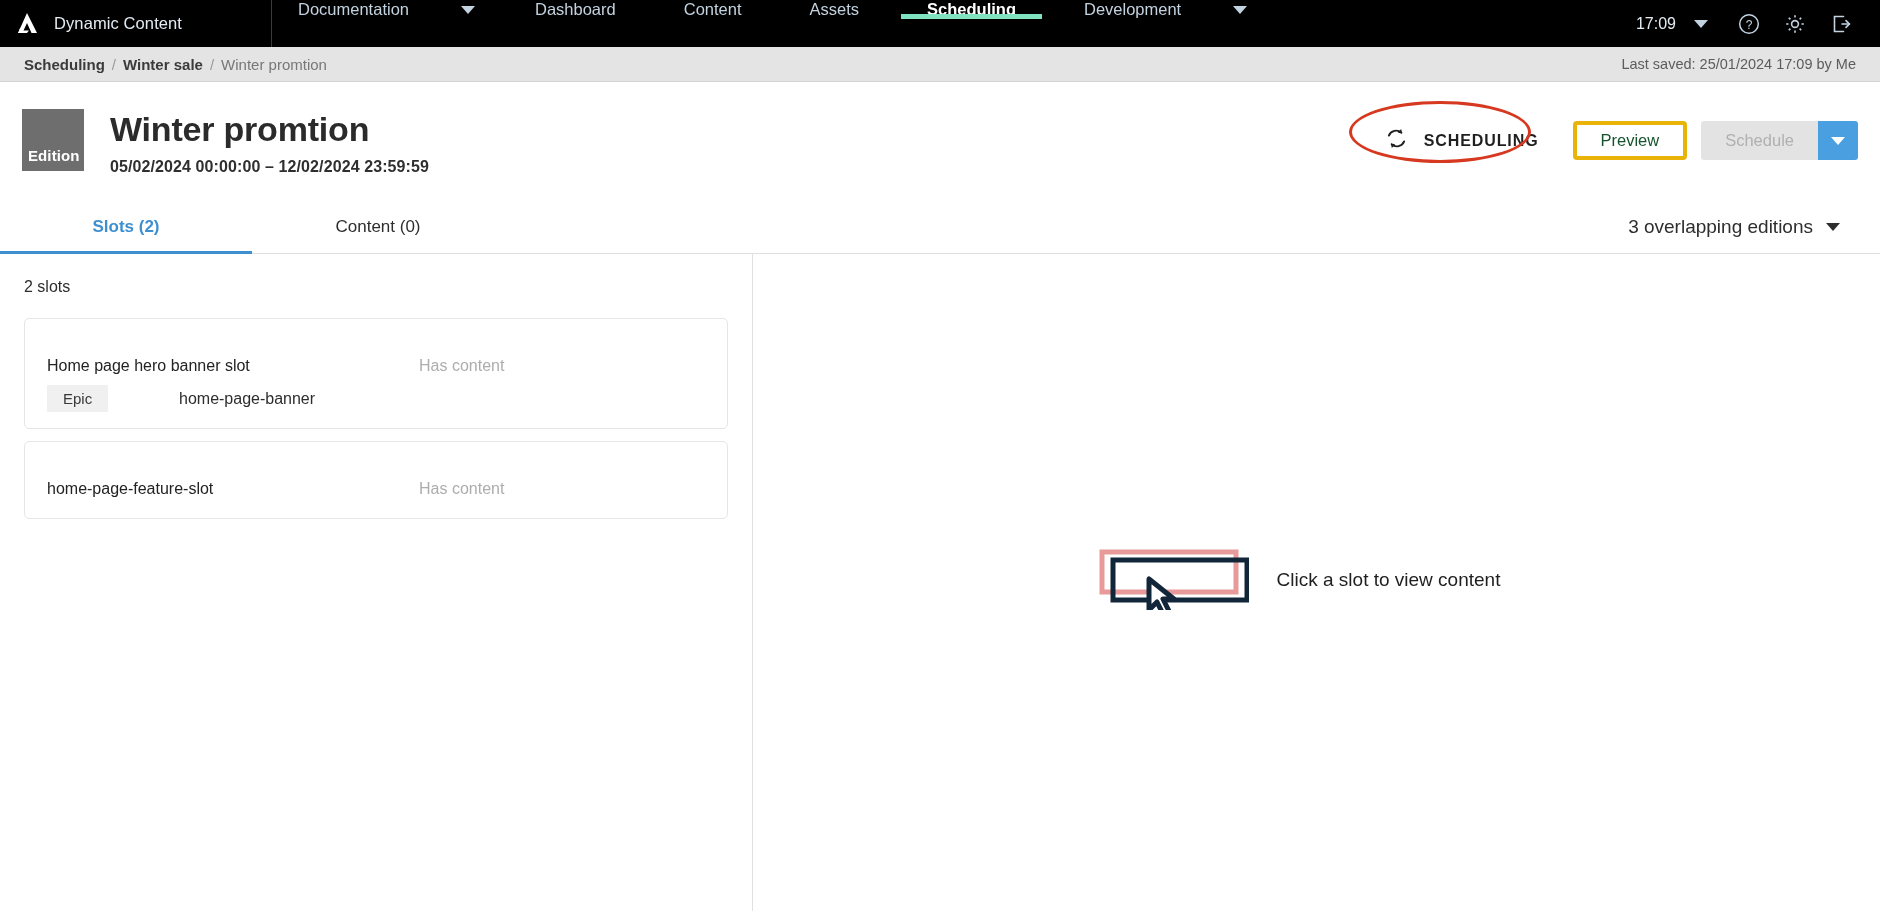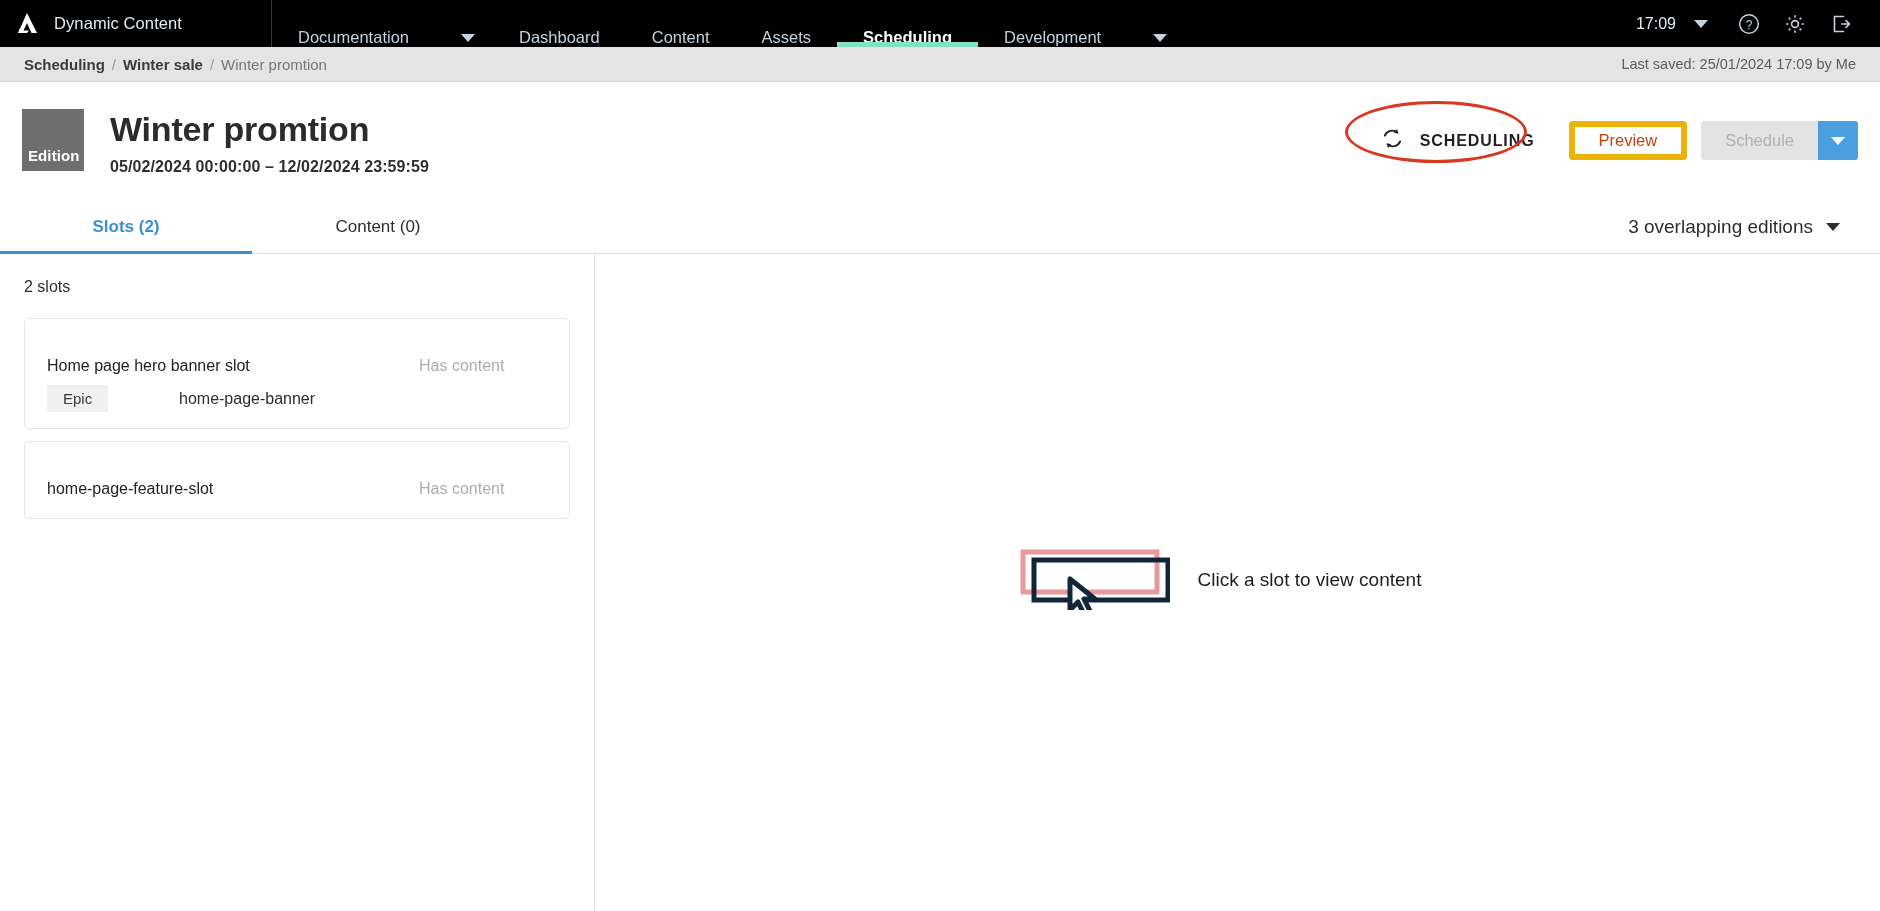--- a/index.html
+++ b/index.html
@@ -22,21 +22,21 @@
   }
   .brand {
     display: flex; align-items: center; gap: 14px;
     padding: 0 26px 0 14px;
     border-right: 1px solid #2a3e52;
     min-width: 272px;
   }
   .brand-logo { width: 26px; height: 26px; display: block; }
   .brand-name { color: #e4ecf3; font-size: 16.5px; letter-spacing: .1px; }
 
-  .nav-items { display: flex; align-items: flex-end; }
+  .nav-items { display: flex; align-items: flex-start; gap: 16px; }
   .nav-item {
     display: flex; align-items: center;
     padding: 0 26px;
     color: #c3d2df;
     font-size: 16.5px;
     position: relative;
     white-space: nowrap;
     cursor: pointer;
   }
   .nav-item .caret { margin-left: 52px; }
@@ -129,23 +129,23 @@
   }
   .btn {
     height: 39px;
     display: flex; align-items: center; justify-content: center;
     font-size: 16.5px;
     padding: 0 24px;
     border-radius: 4px;
     white-space: nowrap;
   }
   .btn-preview {
-    border: 6px solid #eab308;
-    background: #ffffff;
-    color: #c2410c;
+    border: 4px solid #eab308;
+    background: #ffffff;
+    color: #14532d;
     min-width: 108px;
     cursor: default;
   }
   .btn-group { display: flex; margin-left: 14px; }
   .btn-schedule {
     background: #e3e3e3;
     color: #b0b0b0;
     border-radius: 3px 0 0 3px;
     min-width: 110px;
     cursor: default;
@@ -197,21 +197,21 @@
     border-right: 7px solid transparent;
     border-top: 8px solid #2e2e2e;
   }
 
   
   .body {
     display: flex;
     height: calc(911px - 47px - 35px - 118px - 54px);
   }
   .left-panel {
-    width: 595px;
+    width: 753px;
     border-right: 1px solid #e0e0e0;
     background: #ffffff;
     display: flex; flex-direction: column;
   }
   .slot-count {
     font-size: 16px; color: #2d2d2d;
     padding: 24px 24px 22px 24px;
   }
   .slot-list { padding: 0 24px; display: flex; flex-direction: column; gap: 12px; }
   .slot-card {

